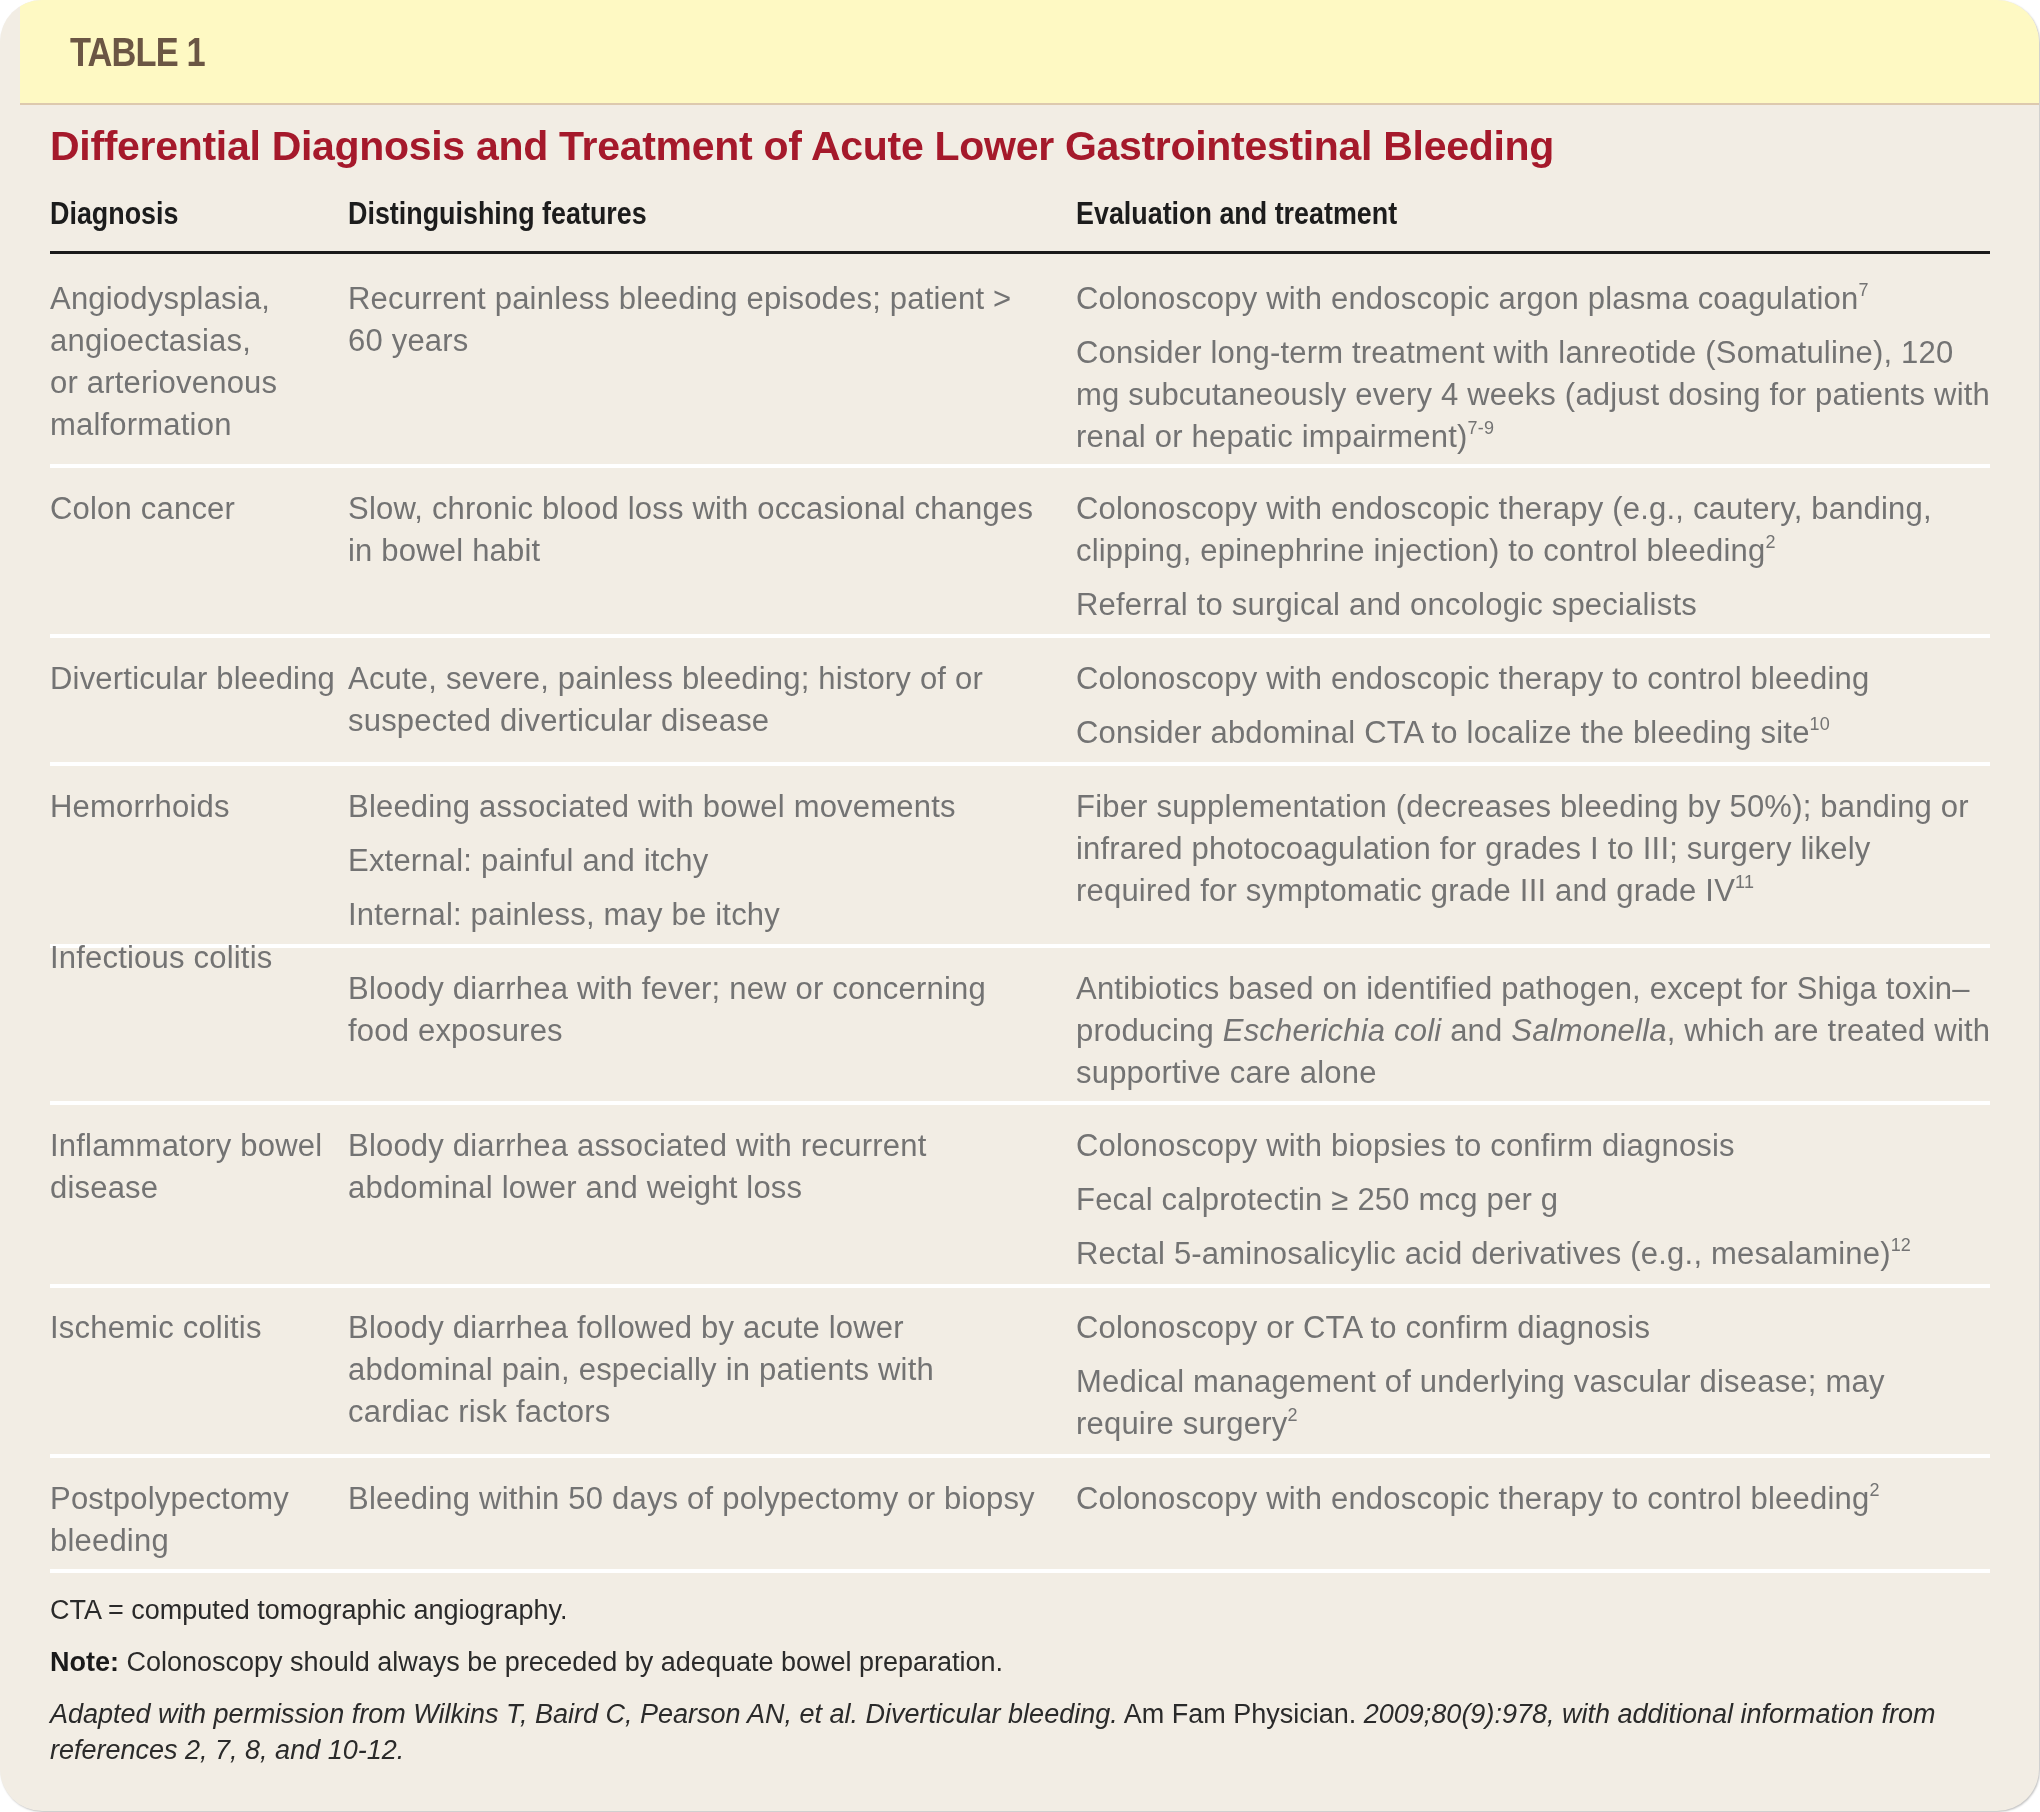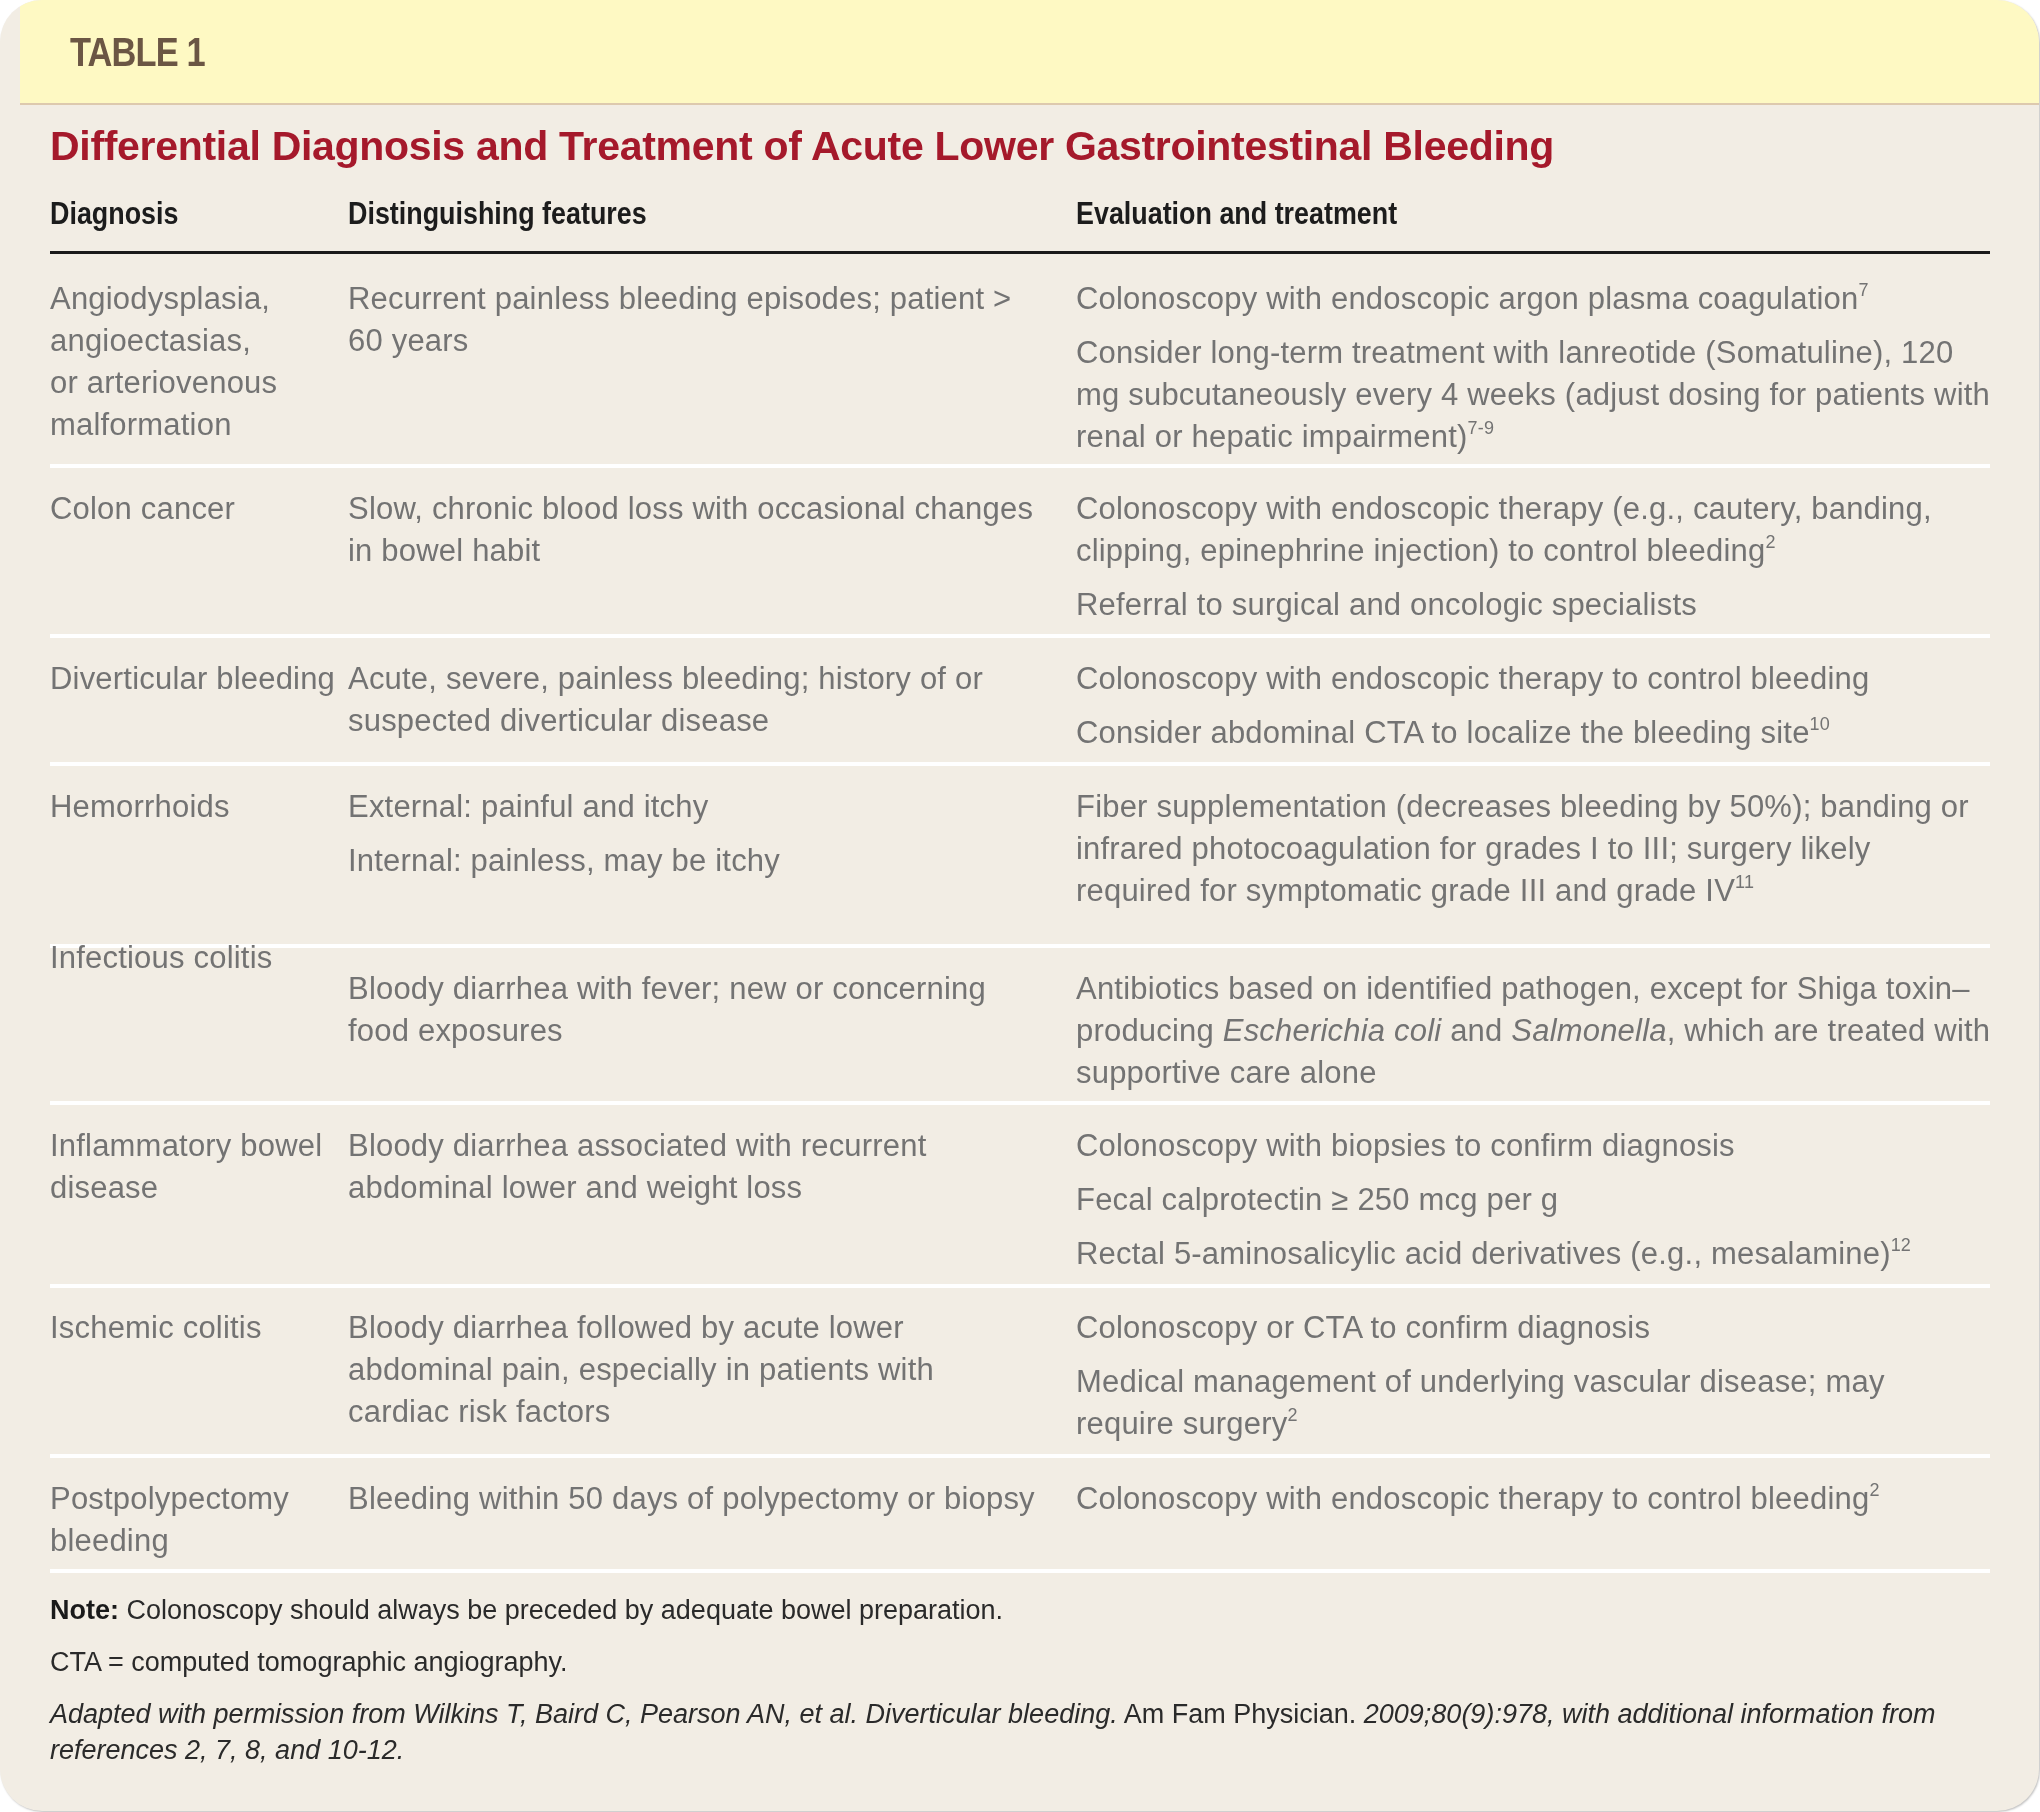--- a/index.html
+++ b/index.html
@@ -62,22 +62,22 @@
   <div class="title">Differential Diagnosis and Treatment of Acute Lower Gastrointestinal Bleeding</div>
 
   <div class="colhead" style="left:50px">Diagnosis</div>
   <div class="colhead" style="left:348px">Distinguishing features</div>
   <div class="colhead" style="left:1076px">Evaluation and treatment</div>
   <div class="hrule"></div>
 
   <div id="rows"></div>
 
   <div class="footer" style="top:1592px">
+    <p><span>CTA = computed tomographic angiography.</span></p>
     <p><b>Note:</b><span> Colonoscopy should always be preceded by adequate bowel preparation.</span></p>
-    <p><span>CTA = computed tomographic angiography.</span></p>
     <p><i>Adapted with permission from Wilkins T, Baird C, Pearson AN, et al. Diverticular bleeding.</i><span> Am Fam Physician. </span><i>2009;80(9):978, with additional infor­mation from references 2, 7, 8, and 10-12.</i></p>
   </div>
 <div class="cell c1" style="top: 278px;">
       <p><span>Angiodysplasia, angioectasias, or&nbsp;arteriovenous malformation</span></p>
     </div>
     <div class="cell c2" style="top: 278px;">
       <p><span>Recurrent painless bleeding episodes; patient &gt; 60 years</span></p>
     </div>
     <div class="cell c3" style="top: 278px;">
       <p><span>Colonoscopy with endoscopic argon plasma coagulation</span><sup>7</sup></p>
@@ -103,20 +103,21 @@
     </div>
     <div class="cell c3" style="top: 658px;">
       <p><span>Colonoscopy with endoscopic therapy to control bleeding</span></p>
       <p><span>Consider abdominal CTA to localize the bleeding site</span><sup>10</sup></p>
     </div>
     <div class="row-sep" style="top: 762px;"></div>
     <div class="cell c1" style="top: 786px;">
       <p><span>Hemorrhoids</span></p>
     </div>
     <div class="cell c2" style="top: 786px;">
+      <p><span>Bleeding associated with bowel movements</span></p>
       <p><span>External: painful and itchy</span></p>
       <p><span>Internal: painless, may be itchy</span></p>
     </div>
     <div class="cell c3" style="top: 786px;">
       <p><span>Fiber supplementation (decreases bleeding by 50%); band­ing or infrared photocoagulation for grades I to III; surgery likely required for symptomatic grade III and grade IV</span><sup>11</sup></p>
     </div>
     <div class="row-sep" style="top: 944px;"></div>
     <div class="cell c1" style="top: 937px;">
       <p><span>Infectious colitis</span></p>
     </div>

